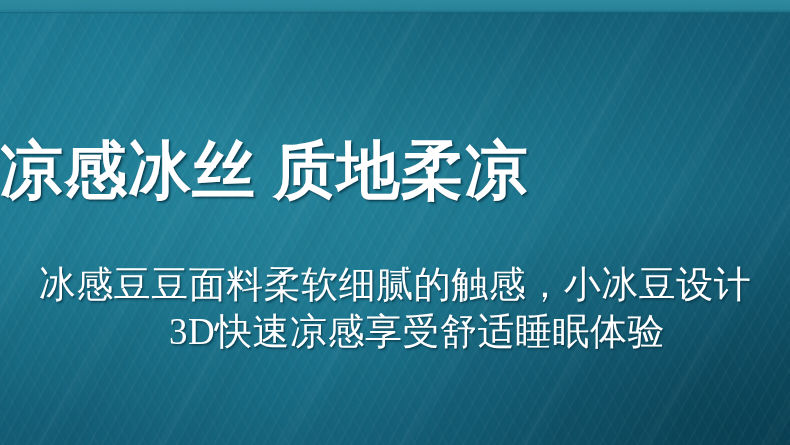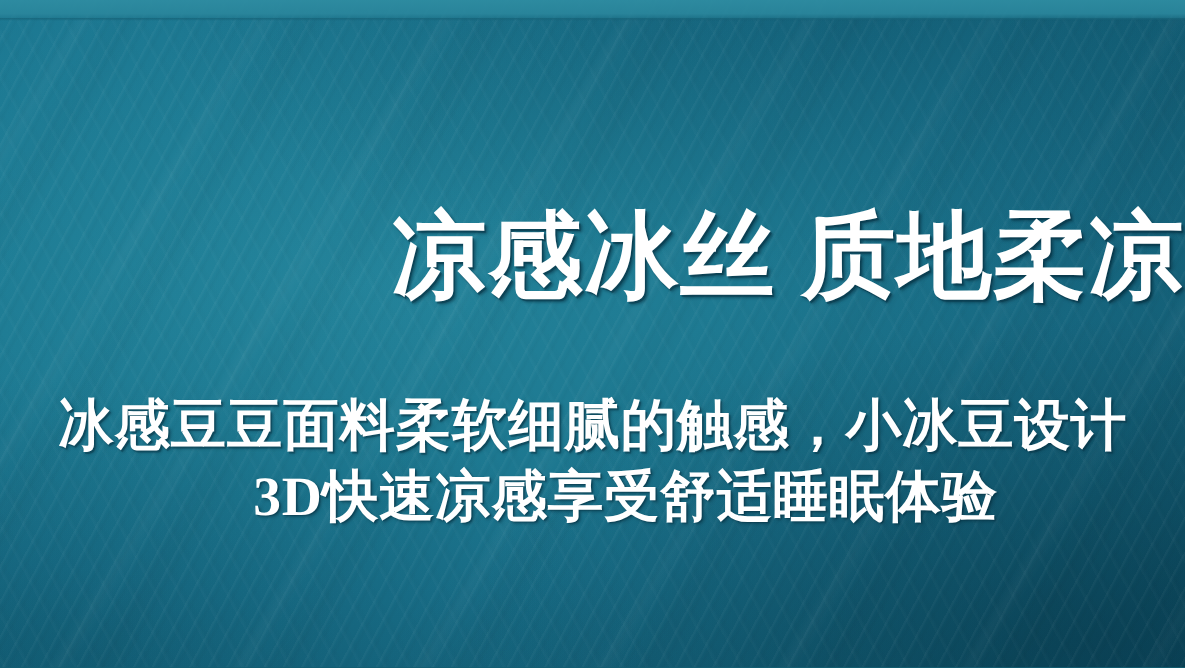--- a/index.html
+++ b/index.html
@@ -121,41 +121,41 @@
     display: flex;
     flex-direction: column;
     align-items: center;
   }
 
   .headline {
     position: absolute;
     left: 0;
     right: 0;
     top: 140px;
-    text-align: right;
+    text-align: left;
     color: #ffffff;
     font-size: 63px;
     line-height: 1;
     font-weight: 700;
     letter-spacing: 1px;
     white-space: pre;
     text-shadow:
        2px 2px 2px rgba(6,46,62,0.55),
        1px 1px 0px rgba(6,46,62,0.40);
   }
 
   .subline {
     position: absolute;
     left: 0;
     right: 0;
     text-align: center;
     color: #ffffff;
     font-size: 37px;
     line-height: 1;
-    font-weight: 700;
+    font-weight: 400;
     letter-spacing: 0.5px;
     white-space: pre;
     text-shadow:
        1.5px 1.5px 2px rgba(6,46,62,0.50),
        1px 1px 0px rgba(6,46,62,0.30);
   }
   .subline-1 { top: 266px; }
   .subline-2 { top: 313px; margin-left: 44px; }
 </style>
 </head>

